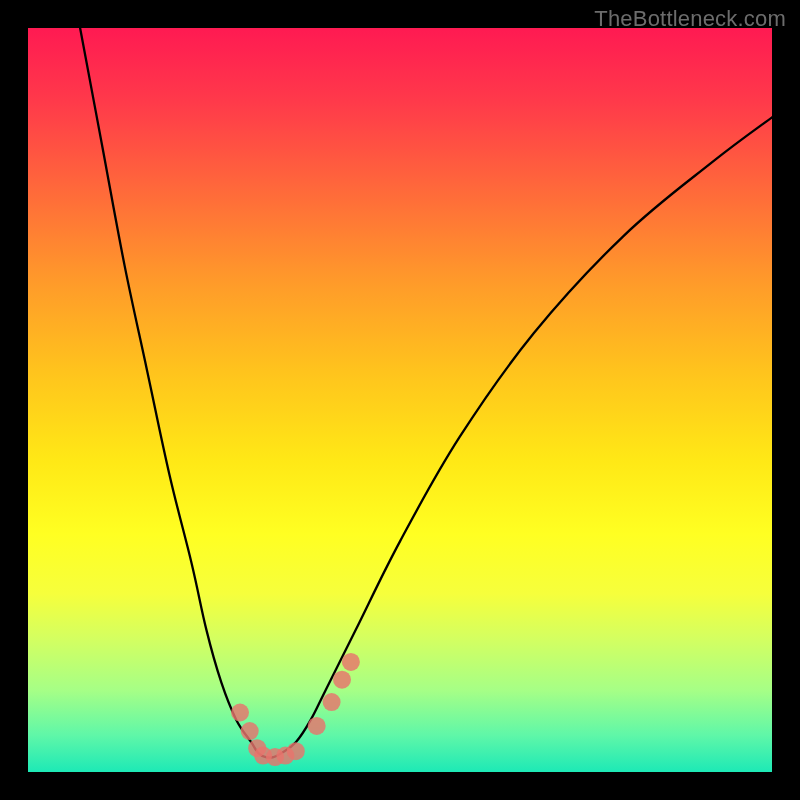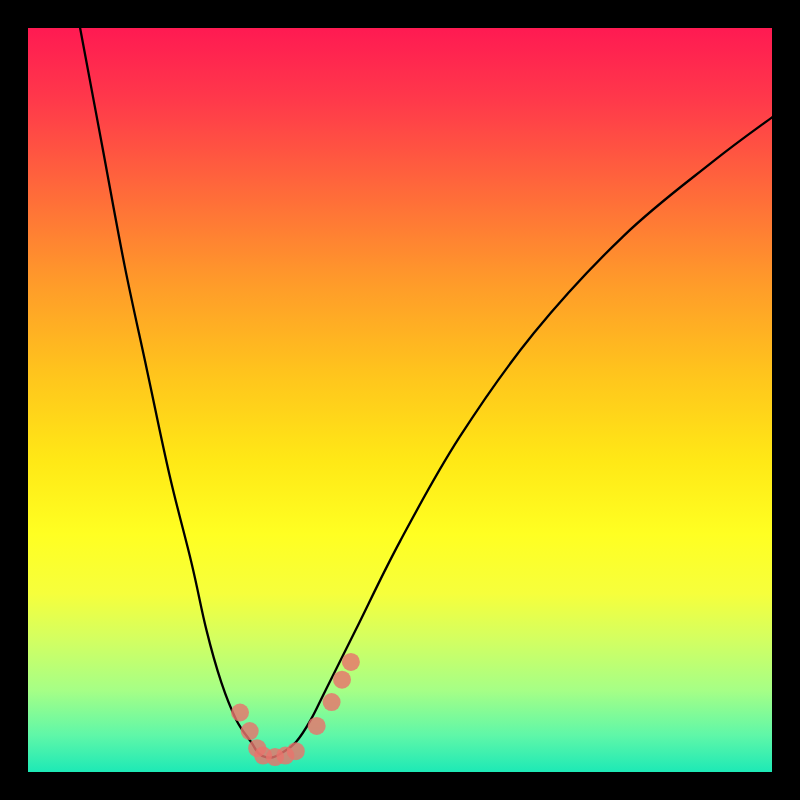--- a/index.html
+++ b/index.html
@@ -78,13 +78,14 @@
           <circle cx="247.0" cy="729.1" r="9" fill="#e8746c" fill-opacity="0.82"></circle>
           <circle cx="257.4" cy="727.6" r="9" fill="#e8746c" fill-opacity="0.82"></circle>
           <circle cx="267.8" cy="723.2" r="9" fill="#e8746c" fill-opacity="0.82"></circle>
           <circle cx="288.7" cy="697.9" r="9" fill="#e8746c" fill-opacity="0.82"></circle>
           <circle cx="303.6" cy="674.1" r="9" fill="#e8746c" fill-opacity="0.82"></circle>
           <circle cx="314.0" cy="651.7" r="9" fill="#e8746c" fill-opacity="0.82"></circle>
           <circle cx="322.9" cy="633.9" r="9" fill="#e8746c" fill-opacity="0.82"></circle>
         </g>
     </svg>
   </div>
+  <div class="watermark">TheBottleneck.com</div>
 </div>
 
 </body></html>

